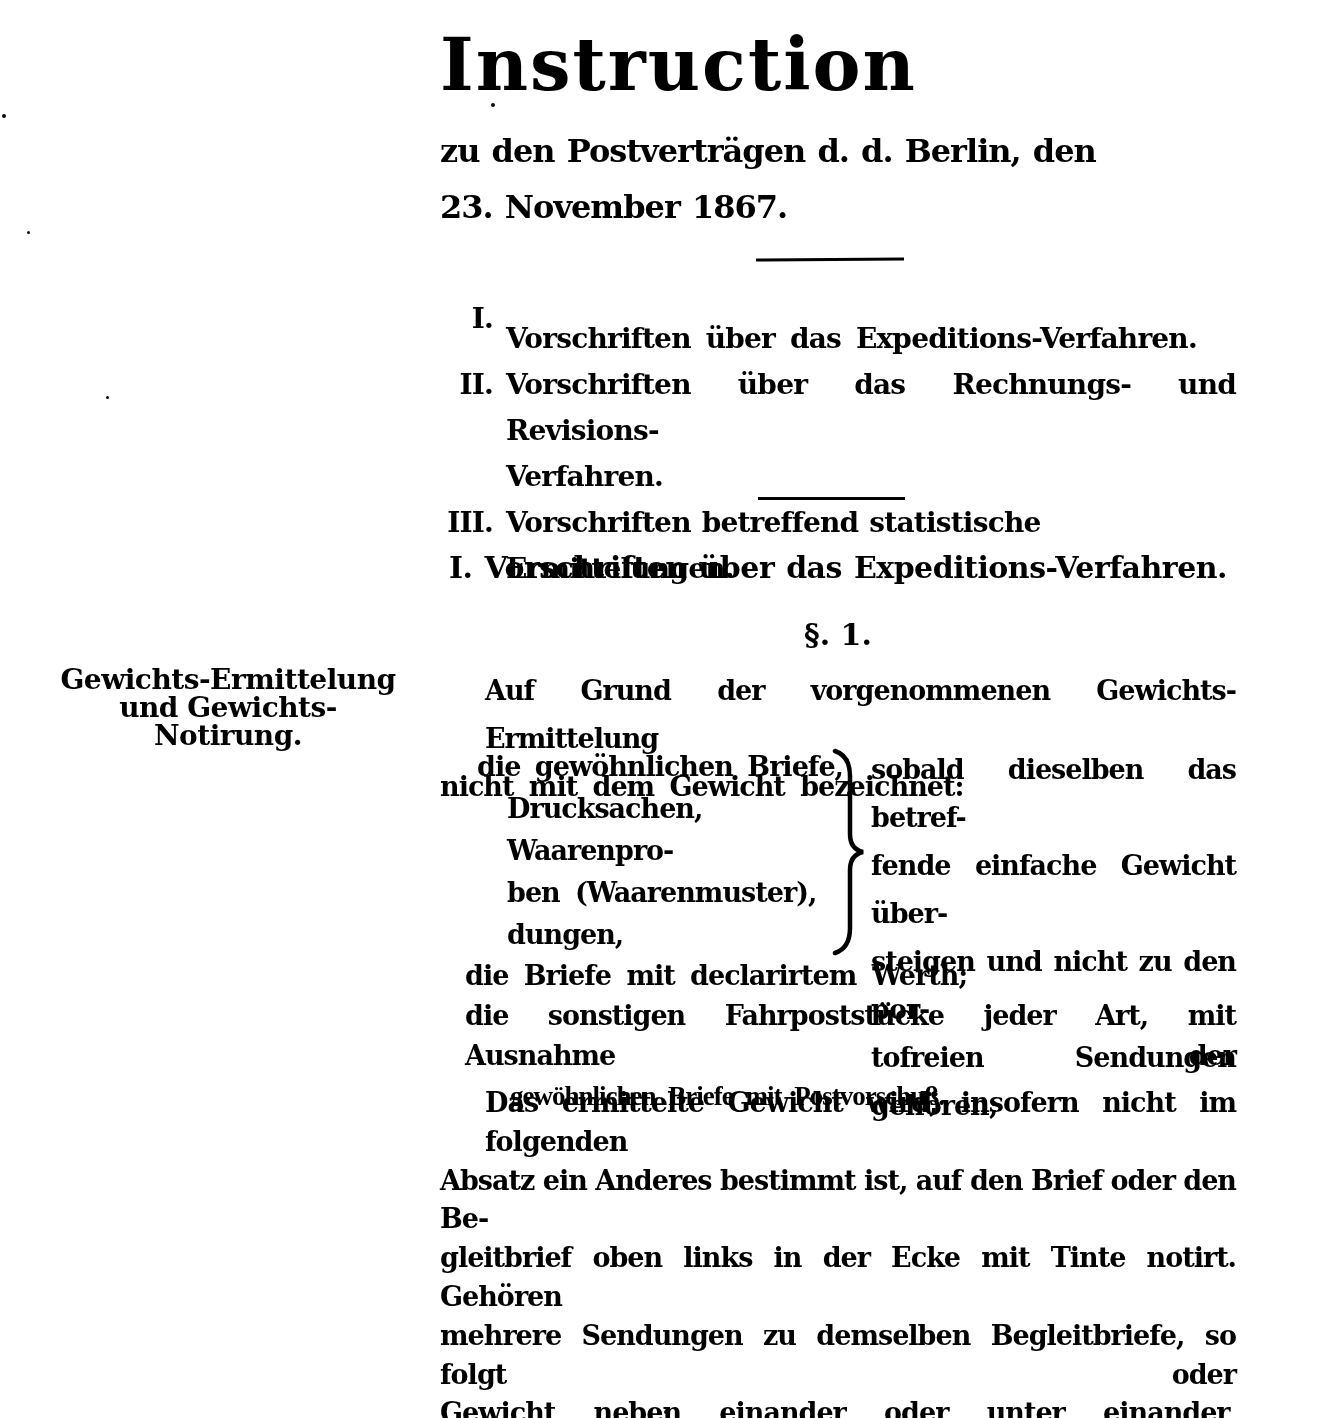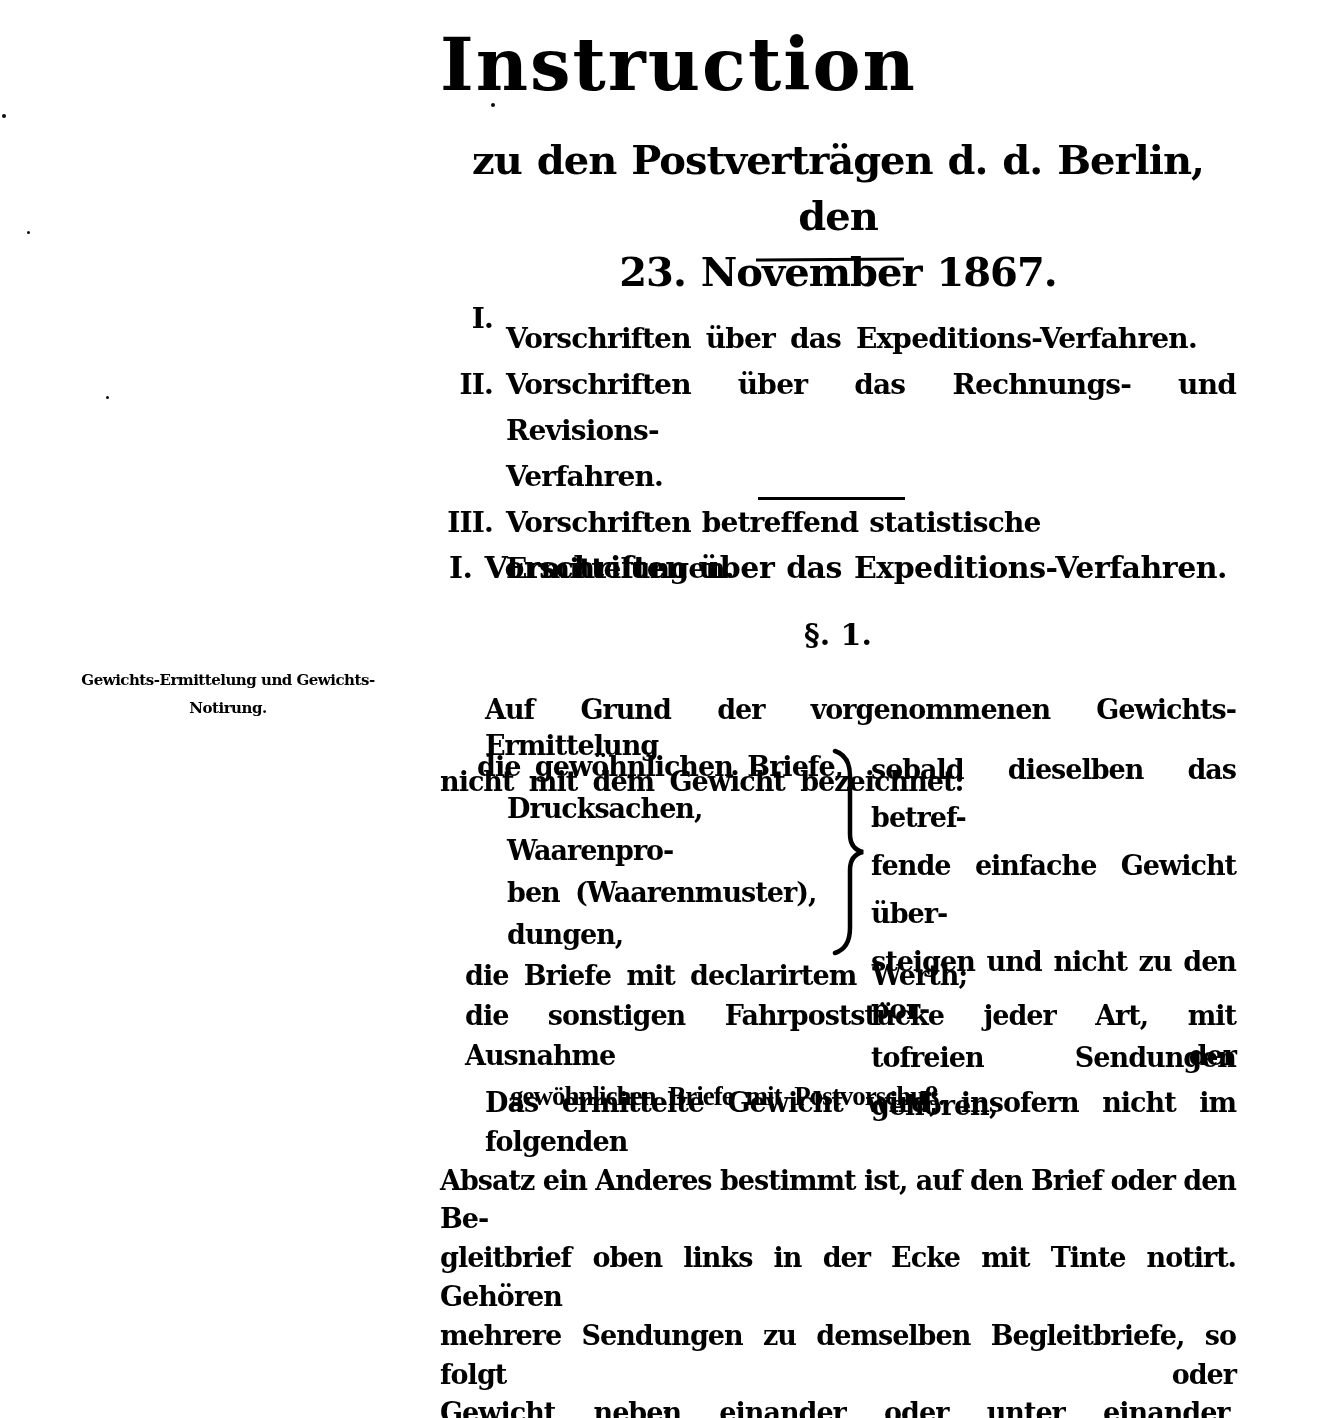--- a/index.html
+++ b/index.html
@@ -8,42 +8,42 @@
     background:#ffffff;color:#000000;
     font-family:"DejaVu Serif", serif;
     font-weight:bold;
     position:relative;overflow:hidden;
     -webkit-font-smoothing:none;
   }
   .abs{position:absolute;}
   .col{left:440px;width:796px;}
   
   #title{top:30px;font-size:72px;letter-spacing:2px;line-height:70px;}
-  #subtitle{top:132px;text-align:center;font-size:40px;line-height:56px;letter-spacing:-1px;word-spacing:2px;}
+  #subtitle{top:123px;text-align:left;font-size:32px;line-height:56px;letter-spacing:-1px;word-spacing:2px;}
   .rule{height:3px;background:#000;}
   #rule1{top:258px;left:756px;width:148px;transform:rotate(-0.4deg);}
   #rule2{top:497px;left:758px;width:147px;}
   
   #toc{top:296px;font-size:28px;line-height:46px;letter-spacing:-0.8px;}
   .toc-row{display:flex;}
   .toc-num{width:66px;padding-right:13px;box-sizing:border-box;text-align:right;flex:none;}
   .toc-text{flex:1;}
   .ws6{word-spacing:6px;margin-top:20px;}
   .ws2{word-spacing:2px;}
   
   #heading{top:550px;text-align:center;font-size:30px;letter-spacing:-0.5px;word-spacing:2px;white-space:nowrap;}
   #secnum{top:617px;text-align:center;font-size:30px;}
   
-  #margin-note{top:666px;left:28px;width:400px;text-align:center;font-size:15px;line-height:28px;letter-spacing:-0.5px;}
+  #margin-note{top:666px;left:28px;width:400px;text-align:center;font-size:28px;line-height:28px;letter-spacing:-0.5px;}
   
   .body-fs{font-size:27px;letter-spacing:-1px;}
   .ln{display:block;}
   .stretch{text-align:justify;text-align-last:justify;}
   .plain{text-align:left;word-spacing:7px;}
-  #para1{top:692px;line-height:36px;}
+  #para1{top:667px;line-height:48px;}
   .ind45{padding-left:45px;}
   .ind30{padding-left:30px;}
   .ind25{padding-left:25px;}
   .ind70{padding-left:70px;font-family:Liberation Serif, serif;}
   #braced{top:746px;height:214px;}
   #braced-left{position:absolute;left:25px;top:0;width:366px;line-height:42px;margin-left:12px;}
   #braced-right{position:absolute;left:431px;top:0;width:365px;line-height:48px;}
   #brace{position:absolute;left:388px;top:0;width:42px;height:212px;}
   #items{top:956px;line-height:40px;}
   #para2{top:1084px;line-height:38.8px;}

